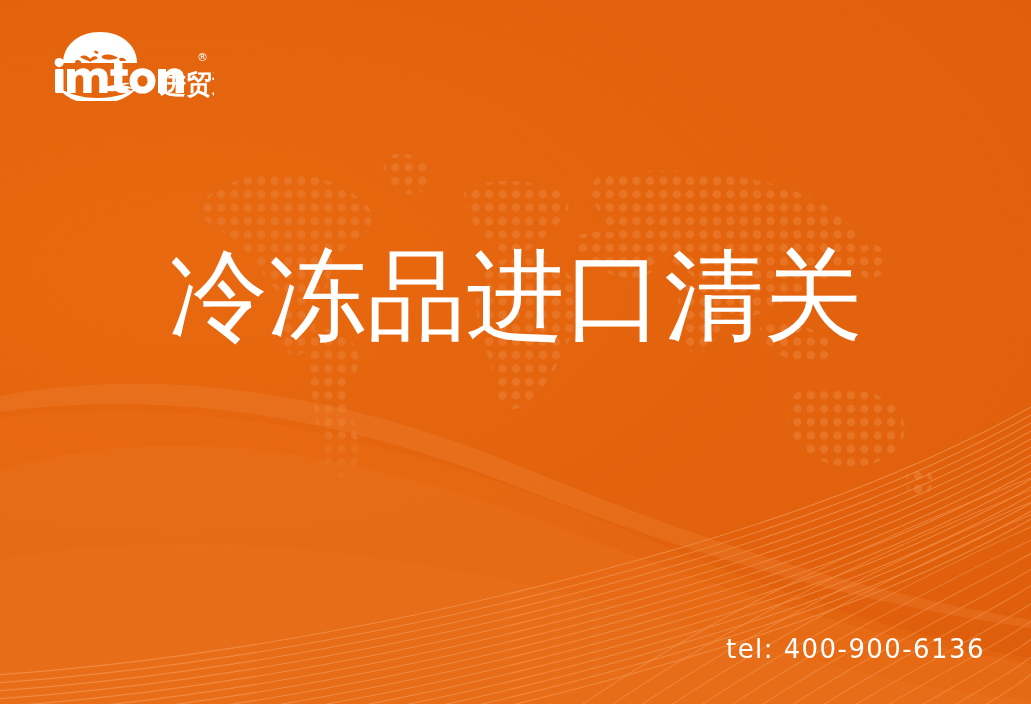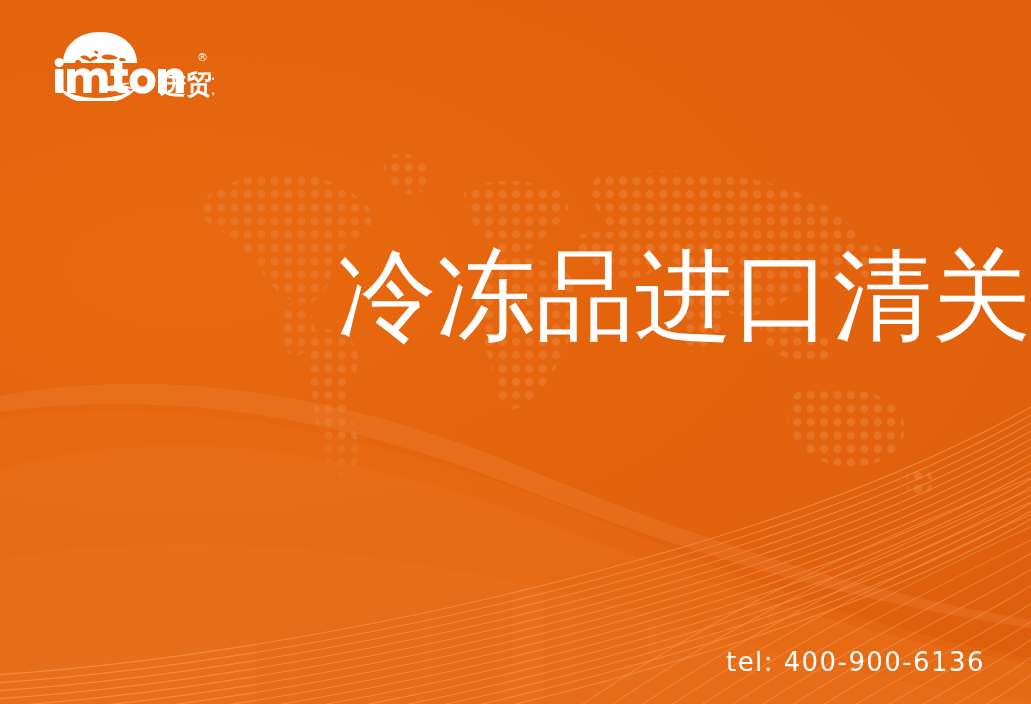--- a/index.html
+++ b/index.html
@@ -55,28 +55,27 @@
     font-family: "DejaVu Sans", "Liberation Sans", sans-serif;
     font-weight: 400;
     line-height: 1.17;
     letter-spacing: 0.01em;
     pointer-events: none;
   }
   .headline-line {
     font-size: 99px;
     display: block;
     white-space: nowrap;
-    text-align: right;
   }
 
   
   #phone {
     position: absolute;
     right: 46px;
-    bottom: 27px;
+    bottom: 40px;
     color: #ffffff;
     font-family: "DejaVu Sans", "Liberation Sans", sans-serif;
     font-size: 26px;
     font-weight: 400;
     letter-spacing: 0.055em;
     white-space: nowrap;
   }
 </style>
 </head>
 <body>

